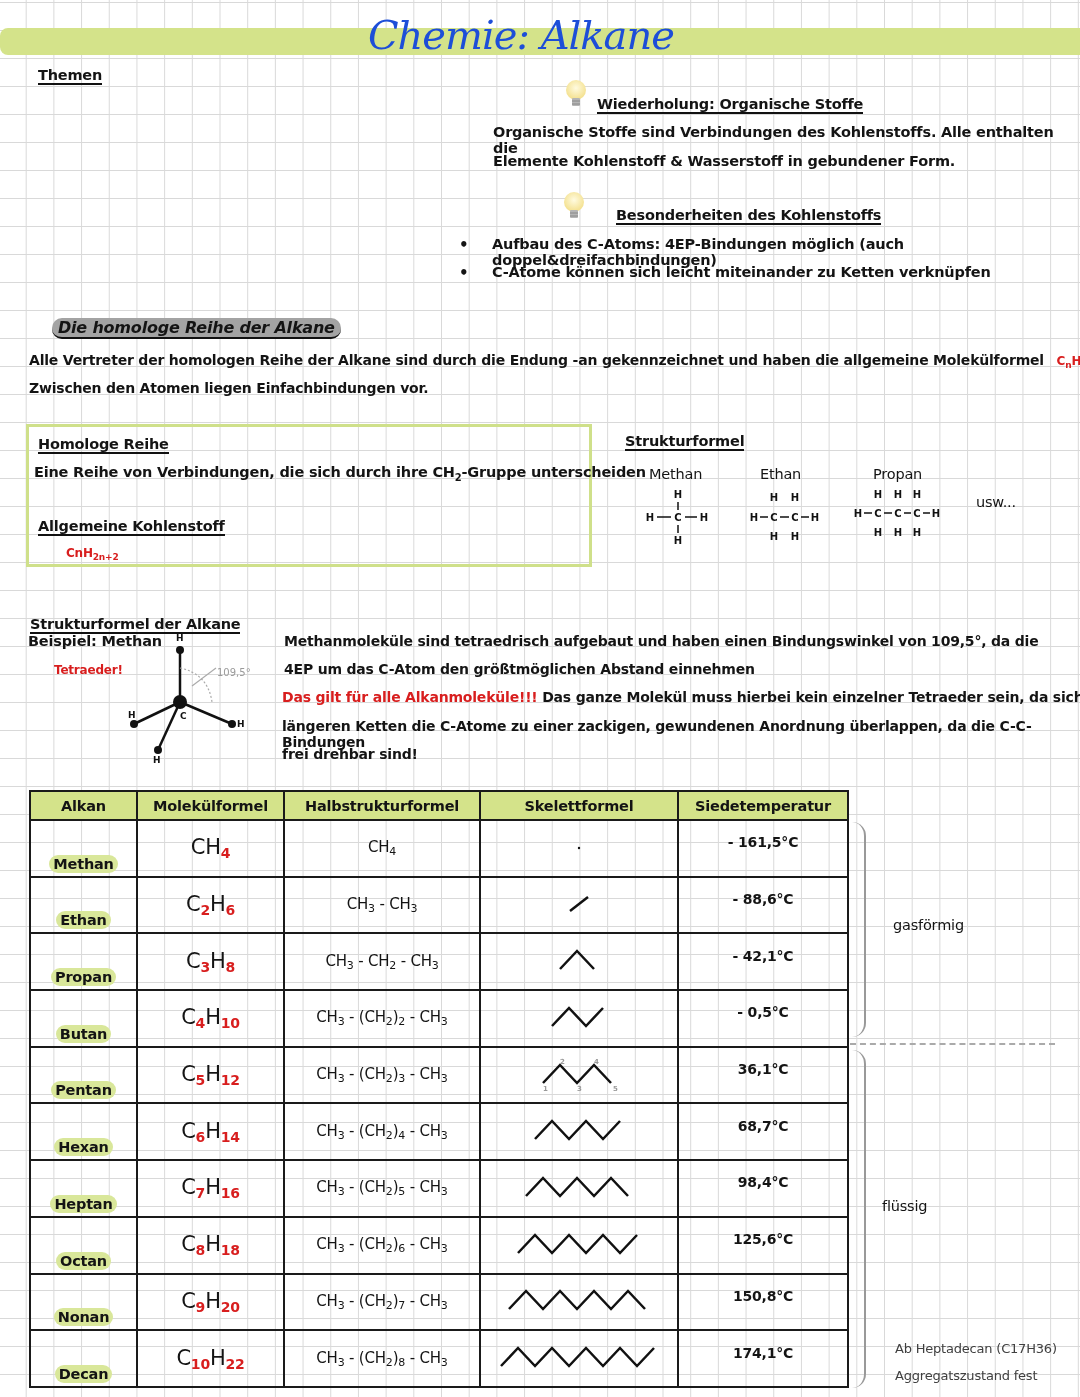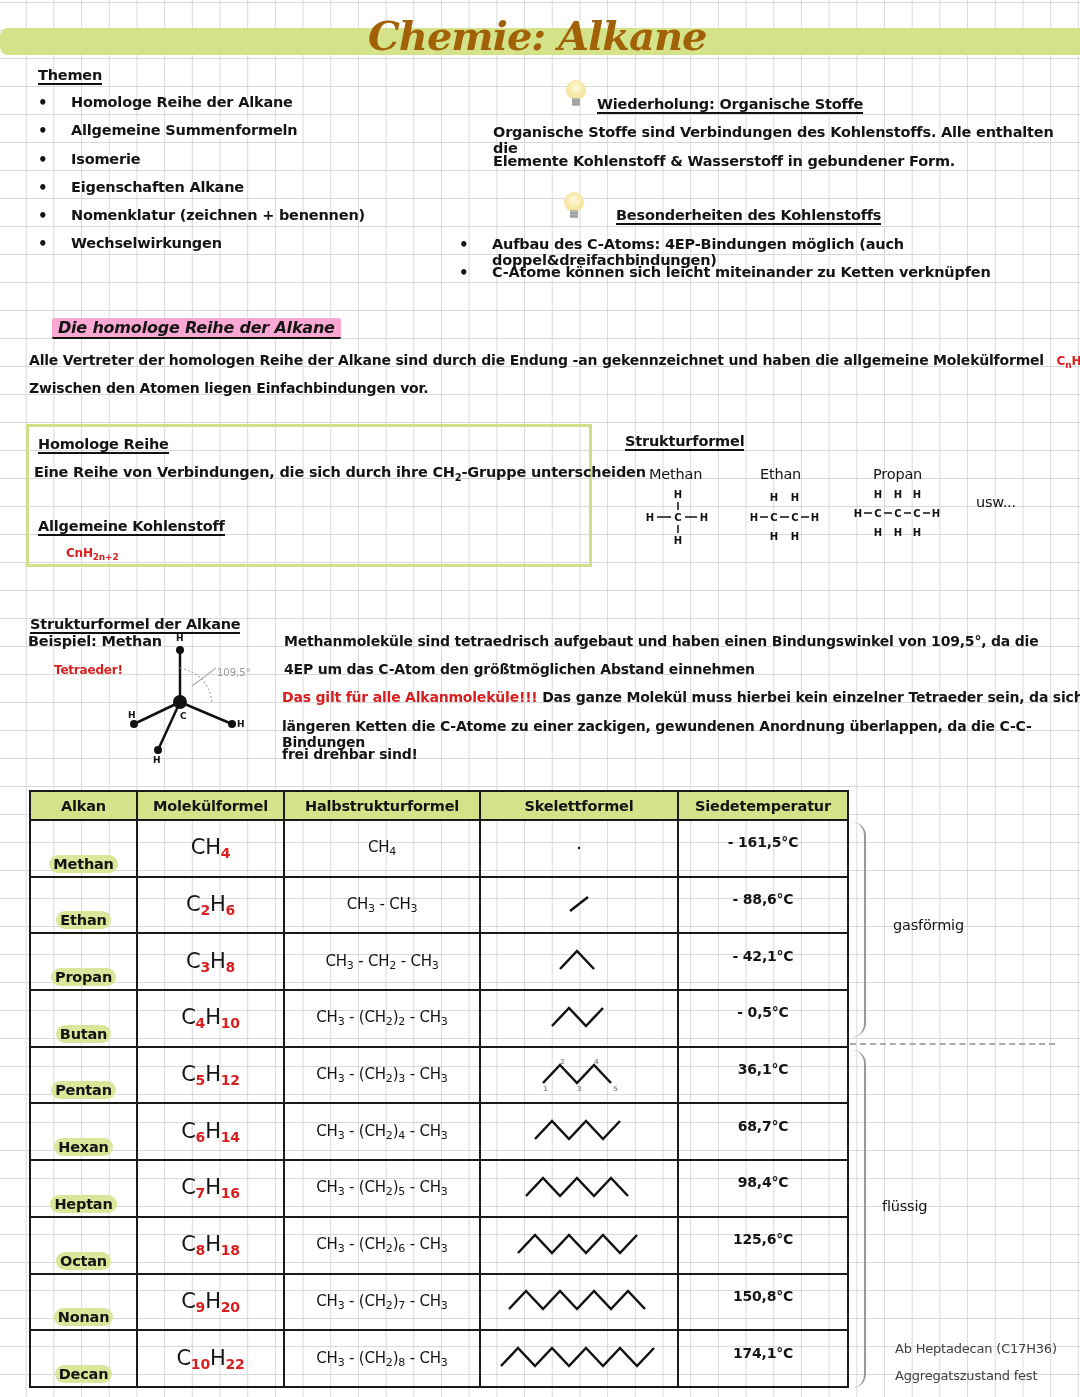--- a/index.html
+++ b/index.html
@@ -17,29 +17,29 @@
   }
   .abs { position: absolute; }
   .hw { font-family: "DejaVu Sans", sans-serif; font-size: 14.5px; letter-spacing: -0.2px; color:#141414; font-weight: 600; }
   .hw-thin { font-weight: 400; }
   .ul { border-bottom: 2.5px solid #111; padding-bottom: 0; }
   .red { color: #d81e1e; }
   .grey { color: #404040; }
 
   
   .title-bar { left: 0; top: 28px; width: 1080px; height: 27px; background: #d4e38a; border-radius: 8px 0 0 8px; }
-  .title { left: 368px; top: 12px; font-family: "DejaVu Serif", serif; font-style: italic; font-weight: 700; font-size: 40px; letter-spacing: -1px; color:#a16207; }
+  .title { left: 368px; top: 12px; font-family: "DejaVu Serif", serif; font-style: italic; font-weight: 400; font-size: 40px; letter-spacing: -1px; color:#1d4ed8; }
 
   ul.bullets { list-style: none; }
   ul.bullets li { position: relative; height: 28.3px; padding-left: 33px; }
   ul.bullets li::before { content: "•"; position: absolute; left: 0; top: 0; font-size: 15px; }
 
   .bulb { width: 22px; height: 30px; }
 
-  .highlight-chip { background: #f9a8d4; border-radius: 2px; padding: 0 6px; }
+  .highlight-chip { background: #a3a3a3; border-radius: 10px; padding: 0 6px; }
 
   
   .green-box { left: 26px; top: 424px; width: 566px; height: 143px; border: 3px solid #cfe08a; }
 
   
   table.alk { border-collapse: collapse; position: absolute; left: 29px; top: 790px; }
   table.alk th, table.alk td { border: 2px solid #1a1a1a; text-align: center; vertical-align: middle; }
   table.alk th { background: #d4e38a; height: 29px; font-size: 14.5px; font-weight: 600; }
   table.alk td { height: 56.7px; position: relative; }
   table.alk td.name { text-align: center; vertical-align: bottom; padding-bottom: 4px; }
@@ -54,28 +54,20 @@
   .dashed { border-top: 2px dashed #aaa; height: 0; }
 </style>
 </head>
 <body>
 
 <div class="abs title-bar"></div>
 <div class="abs title">Chemie: Alkane</div>
 
 <div class="abs hw" style="left:38px; top:67px;">
   <div class="ul" style="display:inline-block; font-size:14.5px;">Themen</div>
-  <ul class="bullets" style="margin-top:9px;">
-    <li>Homologe Reihe der Alkane</li>
-    <li>Allgemeine Summenformeln</li>
-    <li>Isomerie</li>
-    <li>Eigenschaften Alkane</li>
-    <li>Nomenklatur (zeichnen + benennen)</li>
-    <li>Wechselwirkungen</li>
-  </ul>
 </div>
 
 <svg class="abs bulb" style="left:565px; top:79px;" viewBox="0 0 22 30">
   <defs>
       <radialGradient id="bg1" cx="50%" cy="40%" r="60%">
         <stop offset="0" stop-color="#fffbe0"></stop>
         <stop offset="1" stop-color="#f3df8a"></stop>
       </radialGradient>
     </defs>
   <circle cx="11" cy="11" r="10" fill="url(#bg1)"></circle>

